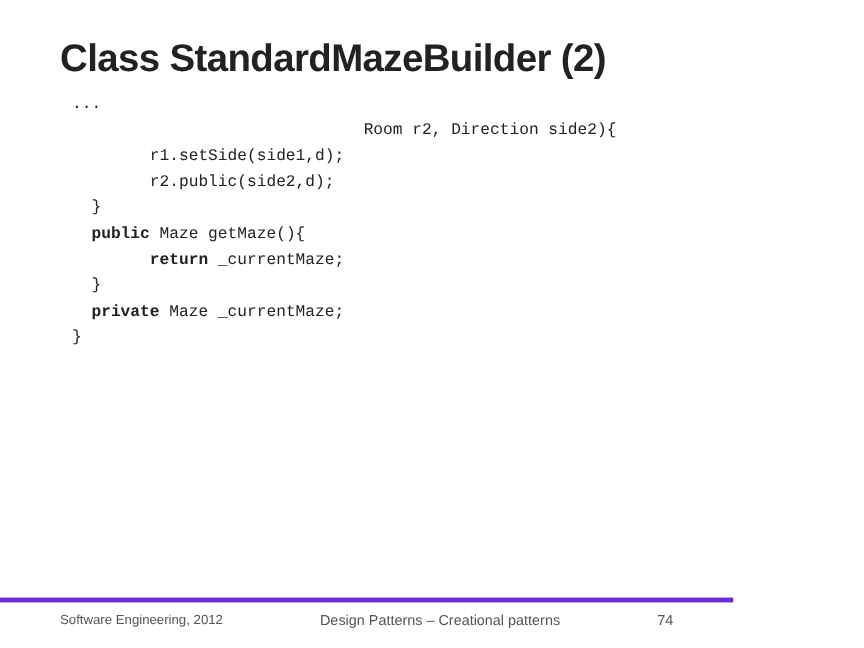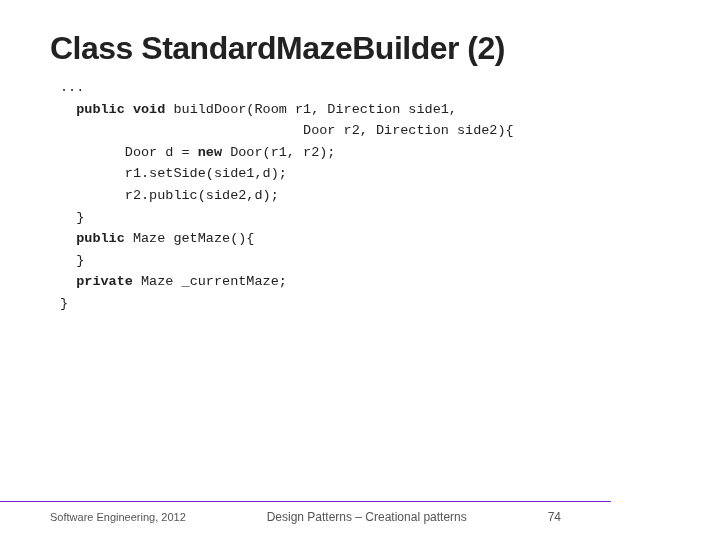--- a/index.html
+++ b/index.html
@@ -55,21 +55,21 @@
       position: absolute;
       bottom: 16px;
       left: 0;
       right: 0;
       display: flex;
       justify-content: space-between;
       align-items: center;
       padding: 0 50px;
       font-size: 11px;
       color: #555555;
-      border-top: 1px solid #6d28d9;
+      border-top: 4px solid #6d28d9;
       padding-top: 8px;
     }
 
     .footer-left {
       font-size: 11px;
       color: #555;
     }
 
     .footer-center {
       font-size: 12px;
@@ -83,27 +83,26 @@
   </style>
 </head>
 <body>
 
 <div class="slide">
 
   <div class="title">Class StandardMazeBuilder (2)</div>
 
   <div class="code-block">
     <span class="code-line">...</span>
-    <span class="code-line">  <span class="kw">public</span> <span class="kw">void</span> buildDoor(Room r1, Direction side1,</span>
-    <span class="code-line">                              Door r2, Direction side2){</span>
-    <span class="code-line">        Door d = <span class="kw">new</span> Door(r1, r2);</span>
+    <span class="code-line">                              Room r2, Direction side2){</span>
     <span class="code-line">        r1.setSide(side1,d);</span>
     <span class="code-line">        r2.public(side2,d);</span>
     <span class="code-line">  }</span>
     <span class="code-line">  <span class="kw">public</span> Maze getMaze(){</span>
+    <span class="code-line">        <span class="kw">return</span> _currentMaze;</span>
     <span class="code-line">  }</span>
     <span class="code-line">  <span class="kw">private</span> Maze _currentMaze;</span>
     <span class="code-line">}</span>
   </div>
 
   <div class="footer">
     <span class="footer-left">Software Engineering, 2012</span>
     <span class="footer-center">Design Patterns – Creational patterns</span>
     <span class="footer-right">74</span>
   </div>

